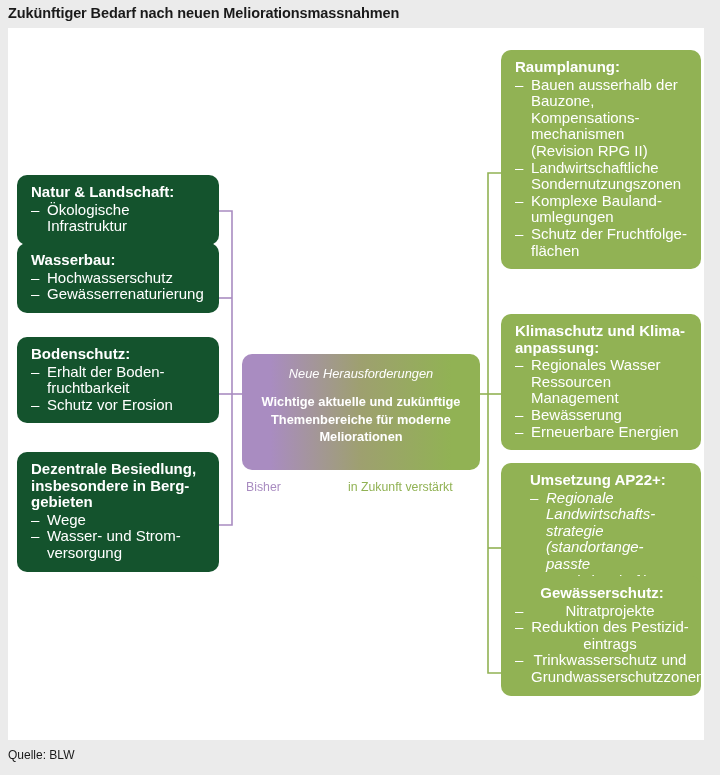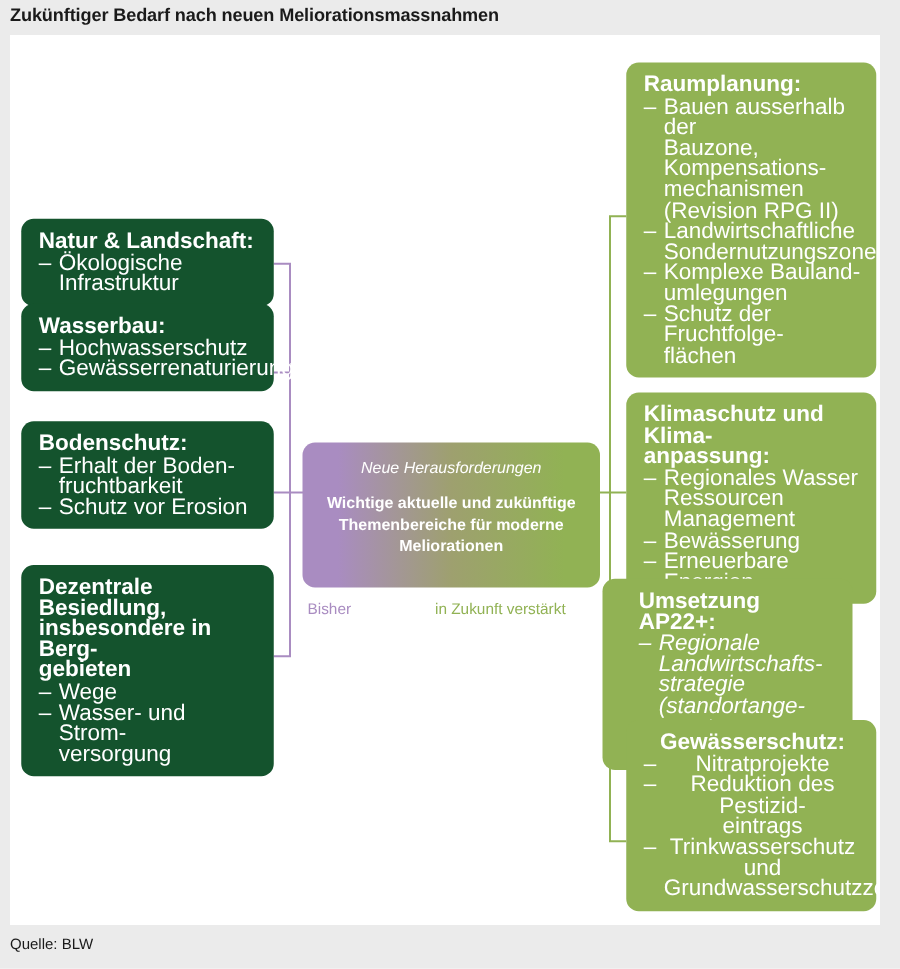--- a/index.html
+++ b/index.html
@@ -52,21 +52,21 @@
     width: 696px;
     height: 712px;
   }
 
   .node {
     position: absolute;
     border-radius: 10px;
     box-sizing: border-box;
     padding: 9px 12px 10px 14px;
     color: #ffffff;
-    font-size: 18px;
+    font-size: 15px;
     line-height: 16.6px;
   }
   .node.purple { background: #14532d; }
   .node.green  { background: #91b254; }
 
   .node .hd {
     font-weight: bold;
     display: block;
     margin-bottom: 1px;
   }
@@ -220,21 +220,21 @@
       <span class="hd" style="white-space: pre-line;">Klimaschutz und Klima-
 anpassung:</span>
       <ul>
         <li style="white-space: pre-line;">Regionales Wasser
 Ressourcen Management</li>
         <li>Bewässerung</li>
         <li>Erneuerbare Energien</li>
       </ul>
     </div>
 
-    <div class="node green" style="left:474px; top:435px; width:200px;padding-left:29px;">
+    <div class="node green" style="left:493px; top:435px; width:200px;padding-left:29px;">
       <span class="hd">Umsetzung AP22+:</span>
       <ul>
         <li style="white-space: pre-line; font-style: italic;">Regionale Landwirtschafts-
 strategie (standortange-
 passte Landwirtschaft)</li>
       </ul>
     </div>
 
     <div class="node green" style="left:493px; top:548px; width:200px;text-align:center;">
       <span class="hd">Gewässerschutz:</span>

